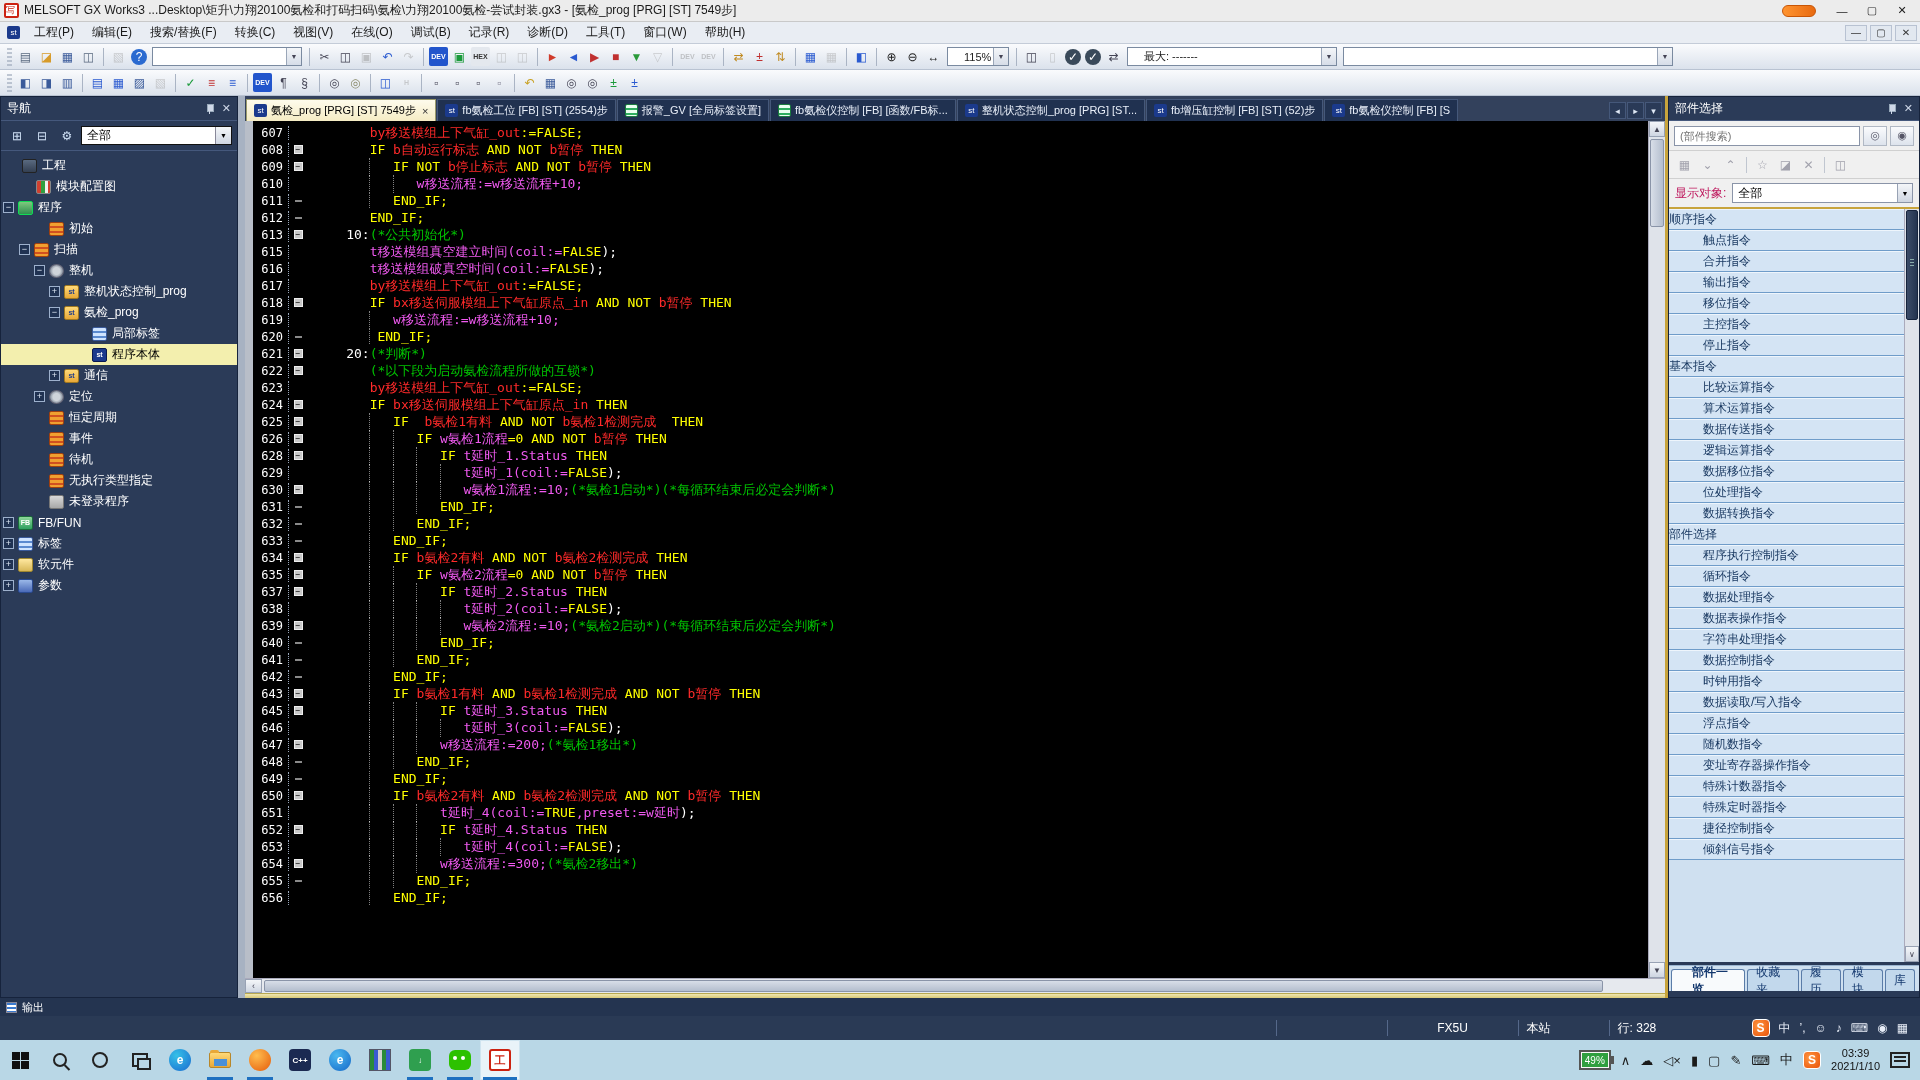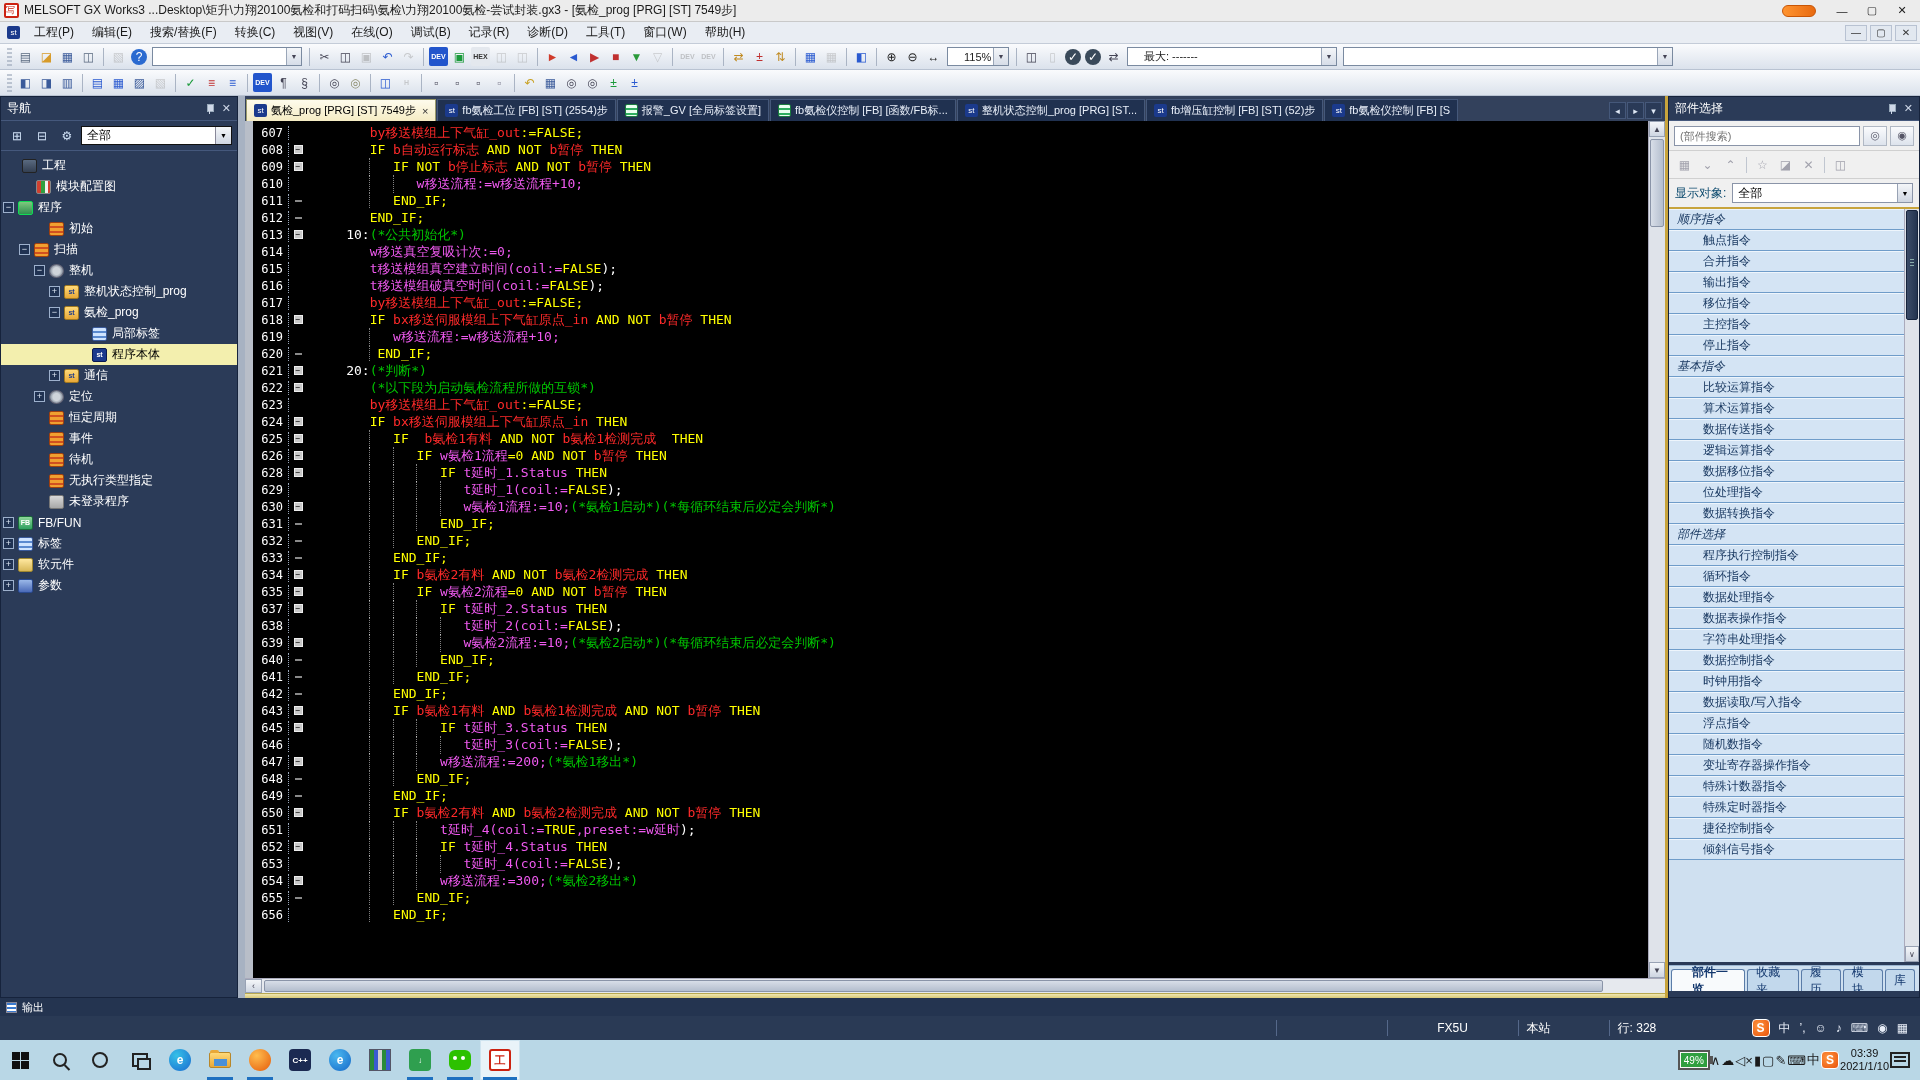--- a/index.html
+++ b/index.html
@@ -147,32 +147,32 @@
     color:#888; font-family:"Liberation Sans",sans-serif; background:#fff; }
   .rbtn { width:24px; height:20px; border:1px solid #b0b8c4; background:linear-gradient(#fafbfd,#dde3ec);
     display:flex; align-items:center; justify-content:center; color:#556; font-size:11px; }
   .rtools { height:28px; display:flex; align-items:center; padding:0 5px; gap:2px;
     border-bottom:1px solid #d0d0d0; }
   .rtool { width:21px; height:20px; display:flex; align-items:center; justify-content:center;
     color:#778; font-size:12px; opacity:.65; }
   .rsep { width:1px; height:16px; background:#c0c6d0; margin:0 3px; }
   .robj { height:28px; display:flex; align-items:center; padding:0 6px; gap:6px;
     background:#f0f0f0; }
-  .robj .lbl { color:#0c4a6e; }
+  .robj .lbl { color:#be185d; }
   .rcombo { flex:1; height:20px; background:#fff; border:1px solid #8a94a8; display:flex; align-items:center;}
   .rcombo .val { flex:1; padding:0 5px; color:#000; }
   .rcombo .arr { width:15px; height:100%; background:linear-gradient(#f4f6f9,#cfd6e2);
     border-left:1px solid #98a2b4; font-size:7px; display:flex; align-items:center; justify-content:center;}
   .rlist-wrap { flex:1; display:flex; min-height:0; border-top:2px solid #c8a43c;
     border-bottom:3px solid #2a3a57; background:#cfe0f0; }
   .rlist { flex:1; overflow:hidden; }
   .rrow { height:21px; display:flex; align-items:center; background:#d4e4f4;
     border-top:1px solid #eef5fc; border-bottom:1px solid #6f9cc9; color:#15355e; font-size:12px;
     white-space:nowrap; }
-  .rrow.hdr { padding-left:8px;font-style:italic; }
+  .rrow.hdr { padding-left:0; }
   .rrow.itm { padding-left:34px; }
   .rscroll { width:15px; background:#dfe3ea; border-left:1px solid #aab; display:flex; flex-direction:column;}
   .rthumb { height:110px; margin:1px; background:linear-gradient(90deg,#3c4c68,#243450);
     border:1px solid #16233c; border-radius:2px; position:relative; }
   .rthumb::after { content:""; position:absolute; left:3px; right:3px; top:48px;
     border-top:1px solid #8aa; box-shadow:0 3px 0 #8aa, 0 6px 0 #8aa; }
   .rtabs { height:26px; background:#cfe0f0; display:flex; align-items:flex-end; padding:0 2px;
     border-top:1px solid #9ab4d0; }
   .rtab { height:22px; display:flex; align-items:center; padding:0 8px; margin-right:2px;
     background:#c2d8ec; color:#14386e; border:1px solid #5a7ca8; border-bottom:none;
@@ -220,21 +220,21 @@
   .i-folder::after { content:""; position:absolute; left:4px; top:6px; width:13px; height:7px; background:#4a90d8; }
   .i-badge { min-width:22px; height:22px; border-radius:4px; color:#fff; font-size:8px; font-weight:bold;
     display:flex; align-items:center; justify-content:center; padding:0 2px; }
   .i-pixel { width:22px; height:22px; background:
     repeating-linear-gradient(90deg,#2a8a3a 0 4px,#3a5ad0 4px 8px,#d0d0d0 8px 12px); border:1px solid #556; }
   .i-wechat { width:22px; height:20px; background:#2dc100; border-radius:6px; position:relative; }
   .i-wechat::before { content:""; position:absolute; left:4px; top:6px; width:4px; height:4px;
     background:#fff; border-radius:50%; box-shadow:8px 0 0 #fff; }
   .i-gx { width:22px; height:22px; background:#fff; border:2px solid #cc2211; border-radius:3px;
     color:#cc2211; font-weight:bold; font-size:11px; display:flex; align-items:center; justify-content:center;}
-  .tray { margin-left:auto; display:flex; align-items:center; gap:1px; padding:0 10px; color:#111;justify-content:center; }
+  .tray { margin-left:auto; display:flex; align-items:center; gap:10px; padding:0 10px; color:#111;justify-content:center; }
   .batt { display:flex; align-items:center; height:20px; border:2px solid #555; background:#f8f8f8;
     padding:1px; position:relative; }
   .batt::after { content:""; width:3px; height:8px; background:#555; position:absolute; right:-5px; }
   .batt .fill { background:#2f9f3f; color:#fff; font-size:10px; padding:0 3px; height:100%;
     display:flex; align-items:center; }
   .tray .g { font-size:13px; color:#1a1a1a; }
   .clock { text-align:center; font-size:11px; line-height:13px; color:#111; }
   .notif { width:20px; height:16px; border:2px solid #222; background:#b9d7e6; position:relative; }
   .notif::after { content:""; position:absolute; left:2px; top:2px; right:2px; height:2px;
     background:#222; box-shadow:0 4px 0 #222; }
@@ -589,25 +589,20 @@
                 <span class="ft"></span>
               </span>
               <span class="ct"><span class="tk-w">        </span><span class="tk-k">END_IF;</span></span>
             </div>
             <div class="cl">
               <span class="ln">613</span>
               <span class="fold">
                 <span class="fm">−</span>
               </span>
               <span class="ct"><span class="tk-w">     </span><span class="tk-w">10:</span><span class="tk-c">(*公共初始化*)</span></span>
-            </div>
-            <div class="cl">
-              <span class="ln">614</span>
-              <span class="fold"></span>
-              <span class="ct"><span class="tk-w">        </span><span class="tk-v">w移送真空复吸计次:=0;</span></span>
             </div>
             <div class="cl">
               <span class="ln">615</span>
               <span class="fold"></span>
               <span class="ct"><span class="tk-w">        </span><span class="tk-v">t移送模组真空建立时间(coil:=</span><span class="tk-k">FALSE</span><span class="tk-w">);</span></span>
             </div>
             <div class="cl">
               <span class="ln">616</span>
               <span class="fold"></span>
               <span class="ct"><span class="tk-w">        </span><span class="tk-v">t移送模组破真空时间(coil:=</span><span class="tk-k">FALSE</span><span class="tk-w">);</span></span>

